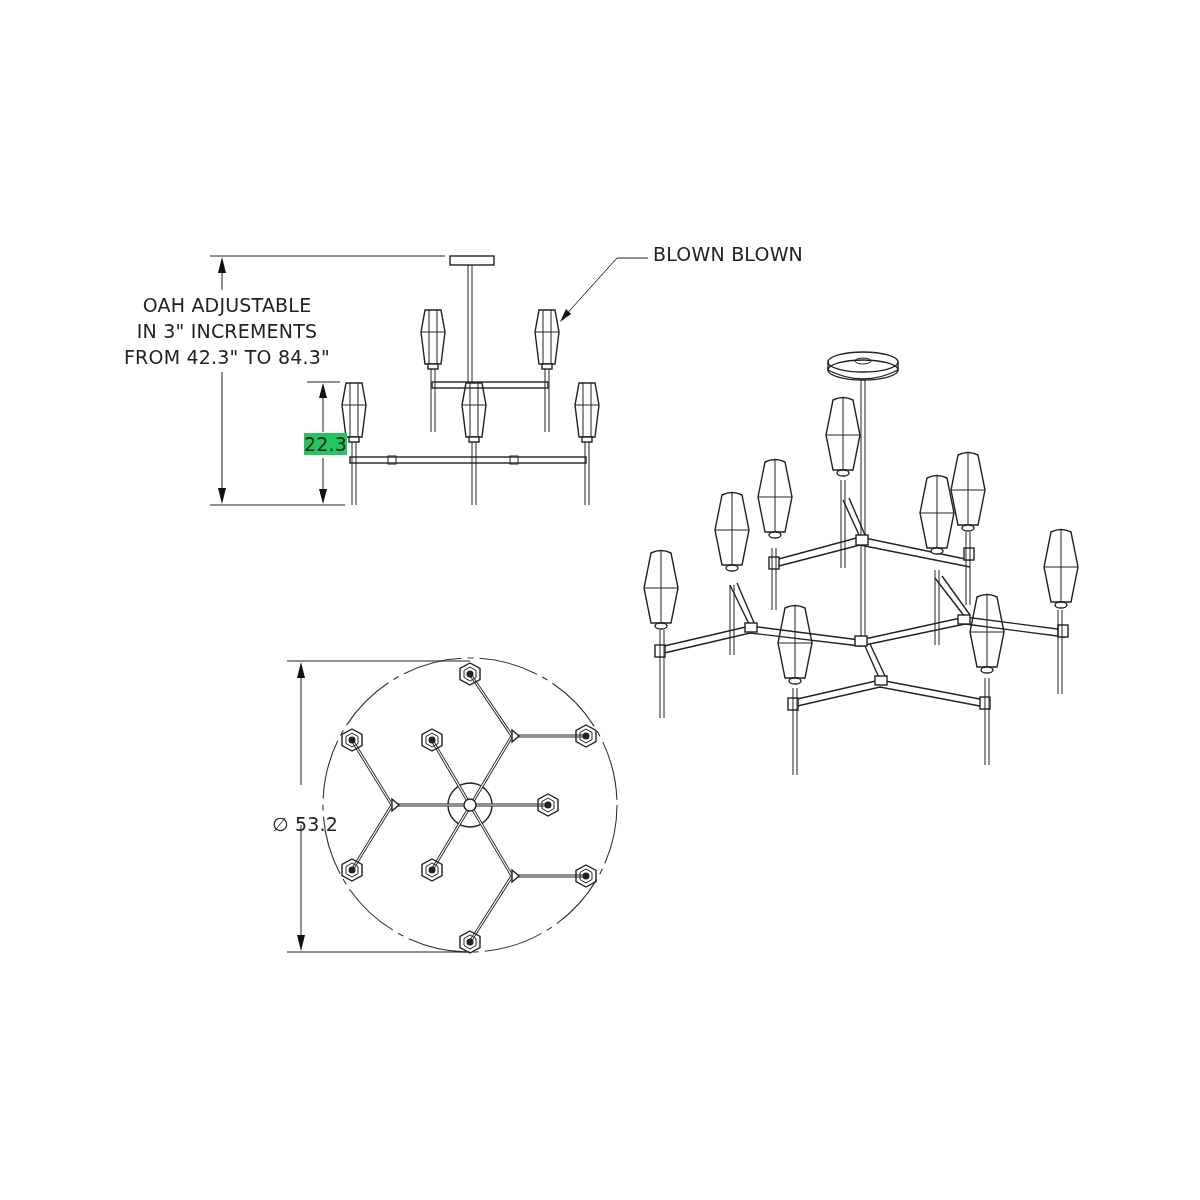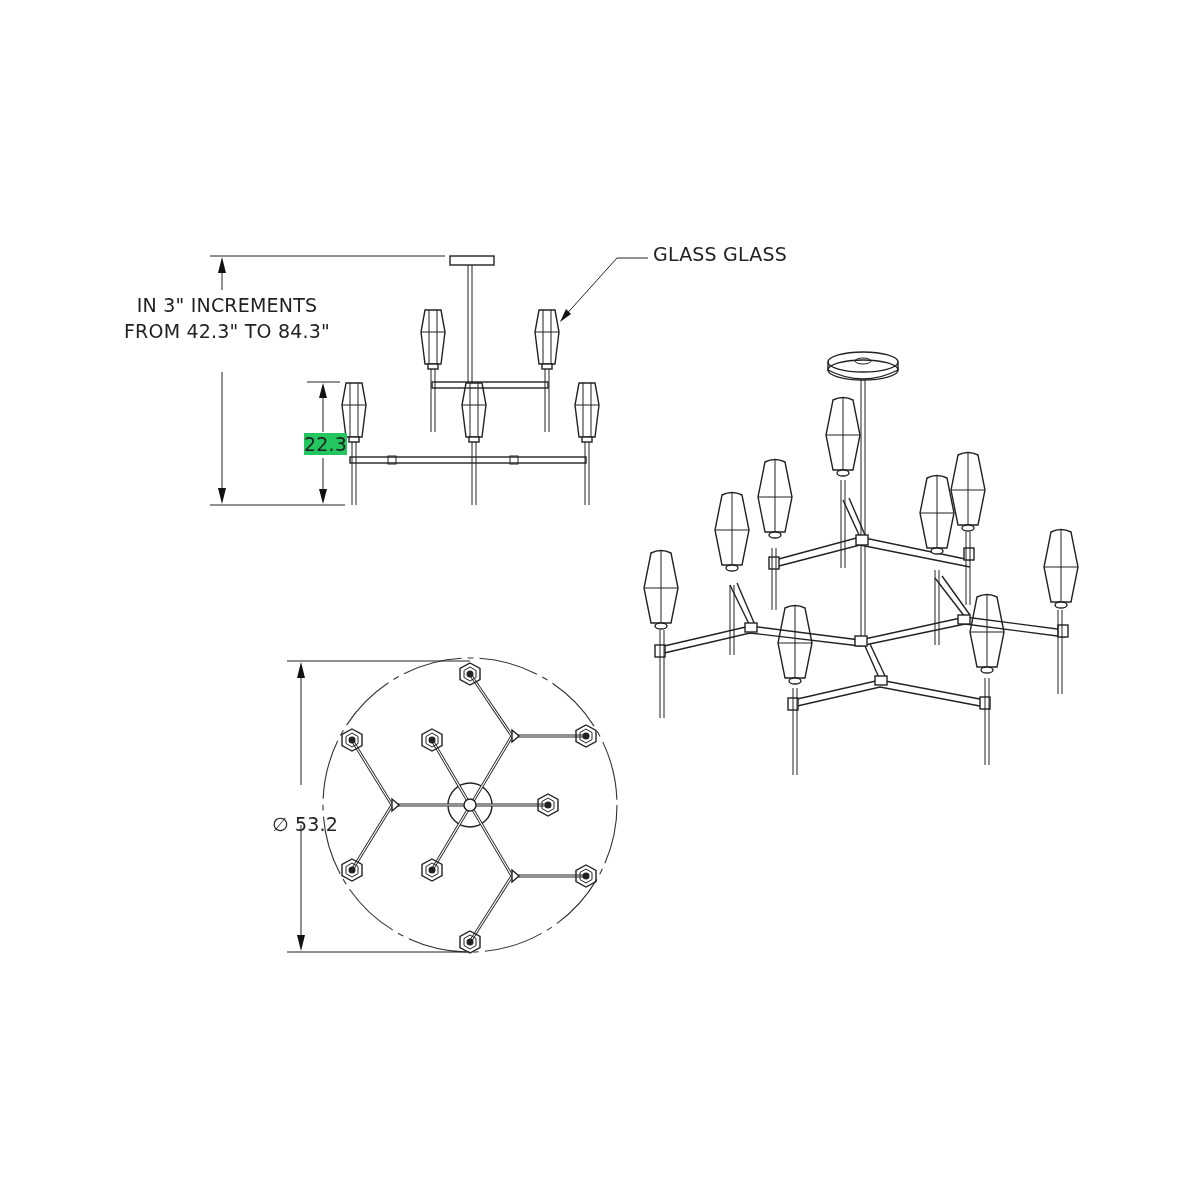--- a/index.html
+++ b/index.html
@@ -196,18 +196,19 @@
     <use href="#ipend" x="968" y="530"></use>
     <use href="#ipend" x="732" y="570"></use>
     <use href="#ipend" x="1061" y="607"></use>
     <use href="#ipend" x="661" y="628"></use>
     <use href="#ipend" x="795" y="683"></use>
     <use href="#ipend" x="987" y="672"></use>
   </g>
 </svg>
 
 <div class="lbl oah">
+  <span>OAH ADJUSTABLE</span>
   <span>IN 3" INCREMENTS</span>
   <span>FROM 42.3" TO 84.3"</span>
 </div>
-<div class="lbl blown">GLASS GLASS</div>
+<div class="lbl blown">BLOWN BLOWN</div>
 <div class="lbl h22">22.3</div>
 <div class="lbl diam">∅ 53.2</div>
 
 </body></html>

